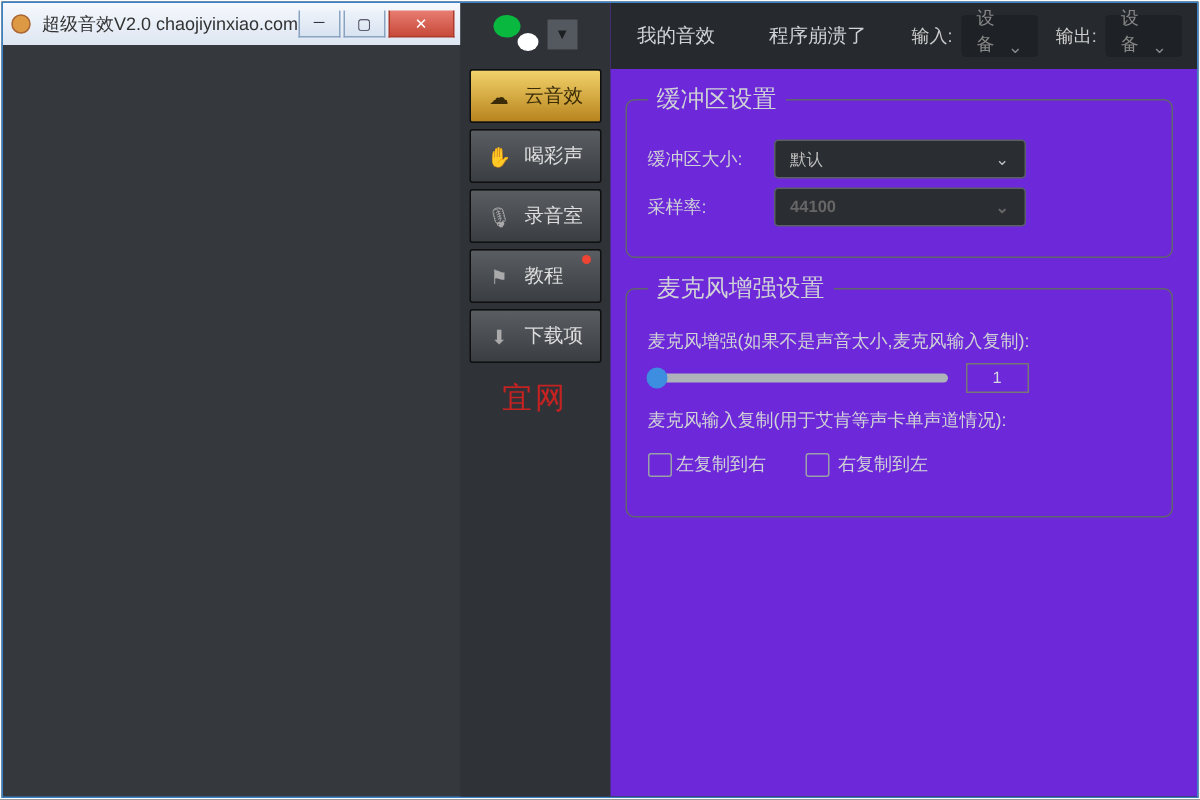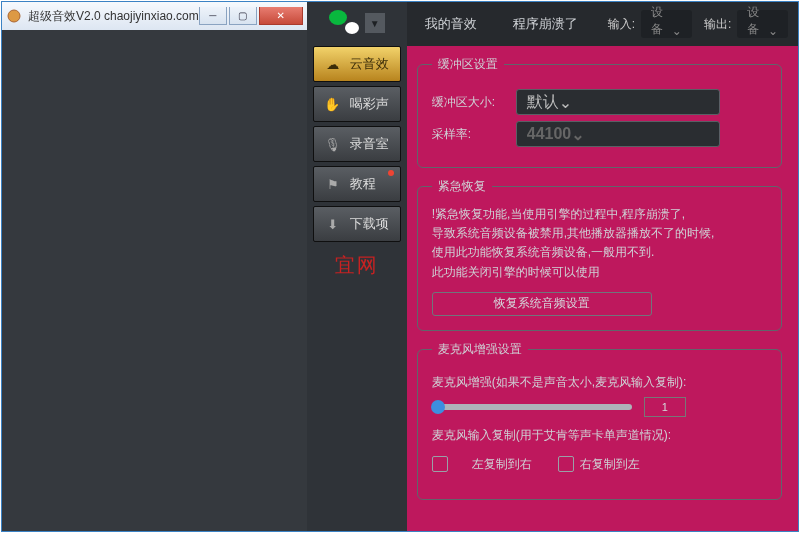--- a/index.html
+++ b/index.html
@@ -25,37 +25,37 @@
 
 .sidebtn { width: 88px; height: 36px; margin: 2px 0; border: 1px solid #0f0f0f; border-radius: 2px; display: flex; align-items: center; padding-left: 10px; gap: 8px; font-size: 13px; color: #ddd; position: relative; }
 .sidebtn .ico { width: 18px; height: 18px; display: flex; align-items: center; justify-content: center; color: #aaa; }
 .sidebtn.cloud { background: linear-gradient(#f2d26a, #b8841e); color: #3a2c08; }
 .sidebtn.cloud .ico { color: #3a2c08; }
 .sidebtn.metal { background: linear-gradient(#5a5e63, #3a3d41); }
 .sidebtn .dot { position: absolute; top: 3px; right: 6px; width: 6px; height: 6px; background: #e43; border-radius: 50%; }
 
 .watermark { color: #c62222; font-size: 20px; font-weight: normal; margin-top: 8px; letter-spacing: 2px; }
 
-.main { flex: 1; display: flex; flex-direction: column; background: #be185d; overflow: hidden; }
+.main { flex: 1; display: flex; flex-direction: column; background: #6d28d9; overflow: hidden; }
 
 .tabbar { height: 44px; display: flex; align-items: center; background: #26292d; padding-right: 10px; }
 .tab { height: 44px; padding: 0 18px; display: flex; align-items: center; font-size: 13px; color: #cfd2d6; cursor: pointer; }
 .tab.active { background: #3a3e43; }
 .iolabel { font-size: 12px; color: #ccc; margin-left: 12px; }
 .iosel { flex: 1; max-width: 140px; height: 28px; background: #1e2125; border-radius: 3px; color: #888; font-size: 12px; display: flex; align-items: flex-end; justify-content: space-between; padding: 0 10px; margin-left: 6px; }
 
 .content { flex: 1; overflow-y: auto; padding: 10px 16px 10px 10px; }
 .content::-webkit-scrollbar { width: 8px; }
 .content::-webkit-scrollbar-track { background: #25282c; }
 .content::-webkit-scrollbar-thumb { background: #5a5f65; border-radius: 4px; }
 
 fieldset { border: 1px solid #60656b; border-radius: 6px; margin-bottom: 10px; padding: 10px 14px 14px; }
-legend { color: #cfd2d6; font-size: 12px; padding: 0 6px; }
+legend { color: #cfd2d6; font-size: 16px; padding: 0 6px; }
 .row { display: flex; align-items: center; margin: 6px 0; gap: 12px; font-size: 12px; color: #cfd2d6; }
-.sel { width: 204px; height: 26px; background: #2a2d31; border: 1px solid #5a5f65; border-radius: 3px; color: #bbb; display: flex; align-items: center; padding: 0 10px; font-size: 16px; }
+.sel { width: 168px; height: 26px; background: #2a2d31; border: 1px solid #5a5f65; border-radius: 3px; color: #bbb; display: flex; align-items: center; justify-content: space-between; padding: 0 10px; font-size: 11px; }
 .sel.disabled { color: #666; font-weight: bold; }
 .para { font-size: 12px; color: #cfd2d6; line-height: 1.6; }
 .btnoutline { width: 220px; height: 24px; border: 1px solid #70757b; border-radius: 3px; color: #d5d8dc; font-size: 12px; display: flex; align-items: center; justify-content: center; margin-top: 10px; }
 
 .slider { height: 6px; background: #aeb3b9; border-radius: 3px; position: relative; }
 .slider .fill { position: absolute; height: 100%; background: #2f6fb3; border-radius: 3px; left: 0; }
 .slider .knob { position: absolute; width: 14px; height: 14px; background: #3d8ee0; border-radius: 50%; top: -4px; transform: translateX(-50%); }
 .numbox { width: 42px; height: 20px; border: 1px solid #777; color: #d5d8dc; font-size: 11px; display: flex; align-items: center; justify-content: center; }
 
 .chk { width: 16px; height: 16px; border: 1px solid #9aa0a7; border-radius: 2px; display: inline-flex; align-items: center; justify-content: center; color: #d5d8dc; font-size: 12px; }
@@ -138,48 +138,38 @@
           </div>
           <div class="row">
             <span style="width:72px">采样率:</span>
             <div class="sel disabled">
               <span>44100</span>
               <span>⌄</span>
             </div>
           </div>
         </fieldset>
 
-        <fieldset>
-          <legend>紧急恢复</legend>
-          <div class="para">
-            <div>!紧急恢复功能,当使用引擎的过程中,程序崩溃了,</div>
-            <div>导致系统音频设备被禁用,其他播放器播放不了的时候,</div>
-            <div>使用此功能恢复系统音频设备,一般用不到.</div>
-            <div>此功能关闭引擎的时候可以使用</div>
-          </div>
-          <div class="btnoutline">恢复系统音频设置</div>
-        </fieldset>
 
         <fieldset>
           <legend>麦克风增强设置</legend>
           <div class="row">
               <span>麦克风增强(如果不是声音太小,麦克风输入复制):</span>
             </div>
           <div class="row">
             <div class="slider" style="width:200px">
               <div class="fill" style="width:3%"></div>
                 <div class="knob" style="left:3%"></div>
             </div>
             <div class="numbox">1</div>
           </div>
           <div class="row" style="margin-top:10px">
               <span>麦克风输入复制(用于艾肯等声卡单声道情况):</span>
             </div>
           <div class="row" style="gap:26px">
-            <label class="row" style="gap:24px">
+            <label class="row" style="gap:3px">
               <span class="chk"></span>
                 <span>左复制到右</span>
             </label>
             <label class="row" style="gap:6px">
               <span class="chk"></span>
                 <span>右复制到左</span>
             </label>
           </div>
         </fieldset>
 

